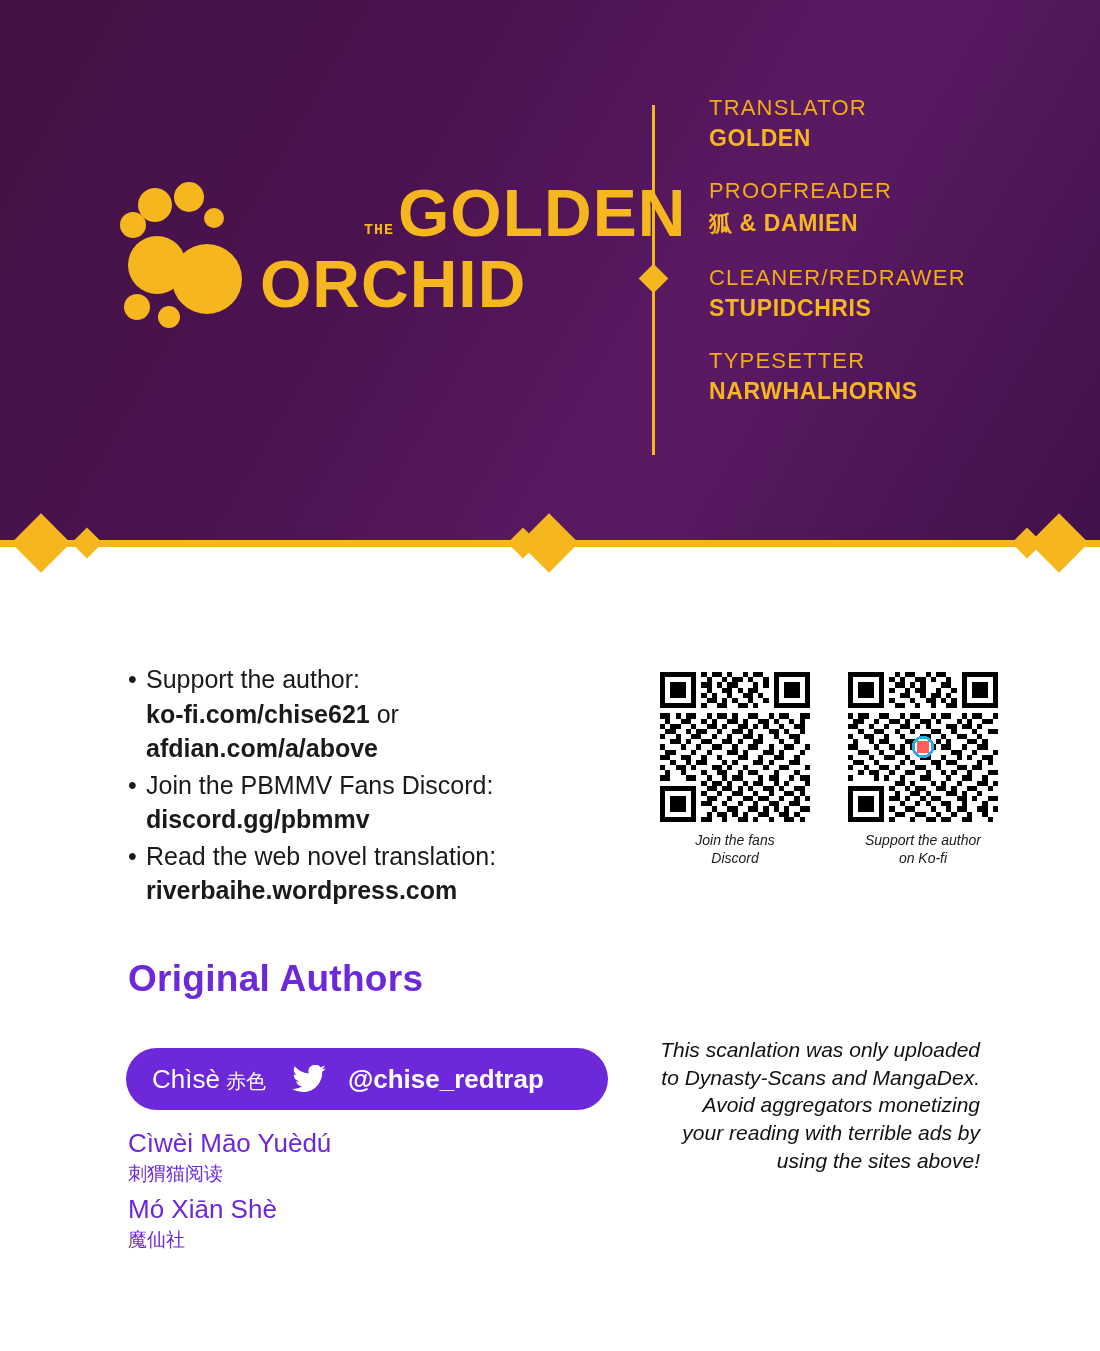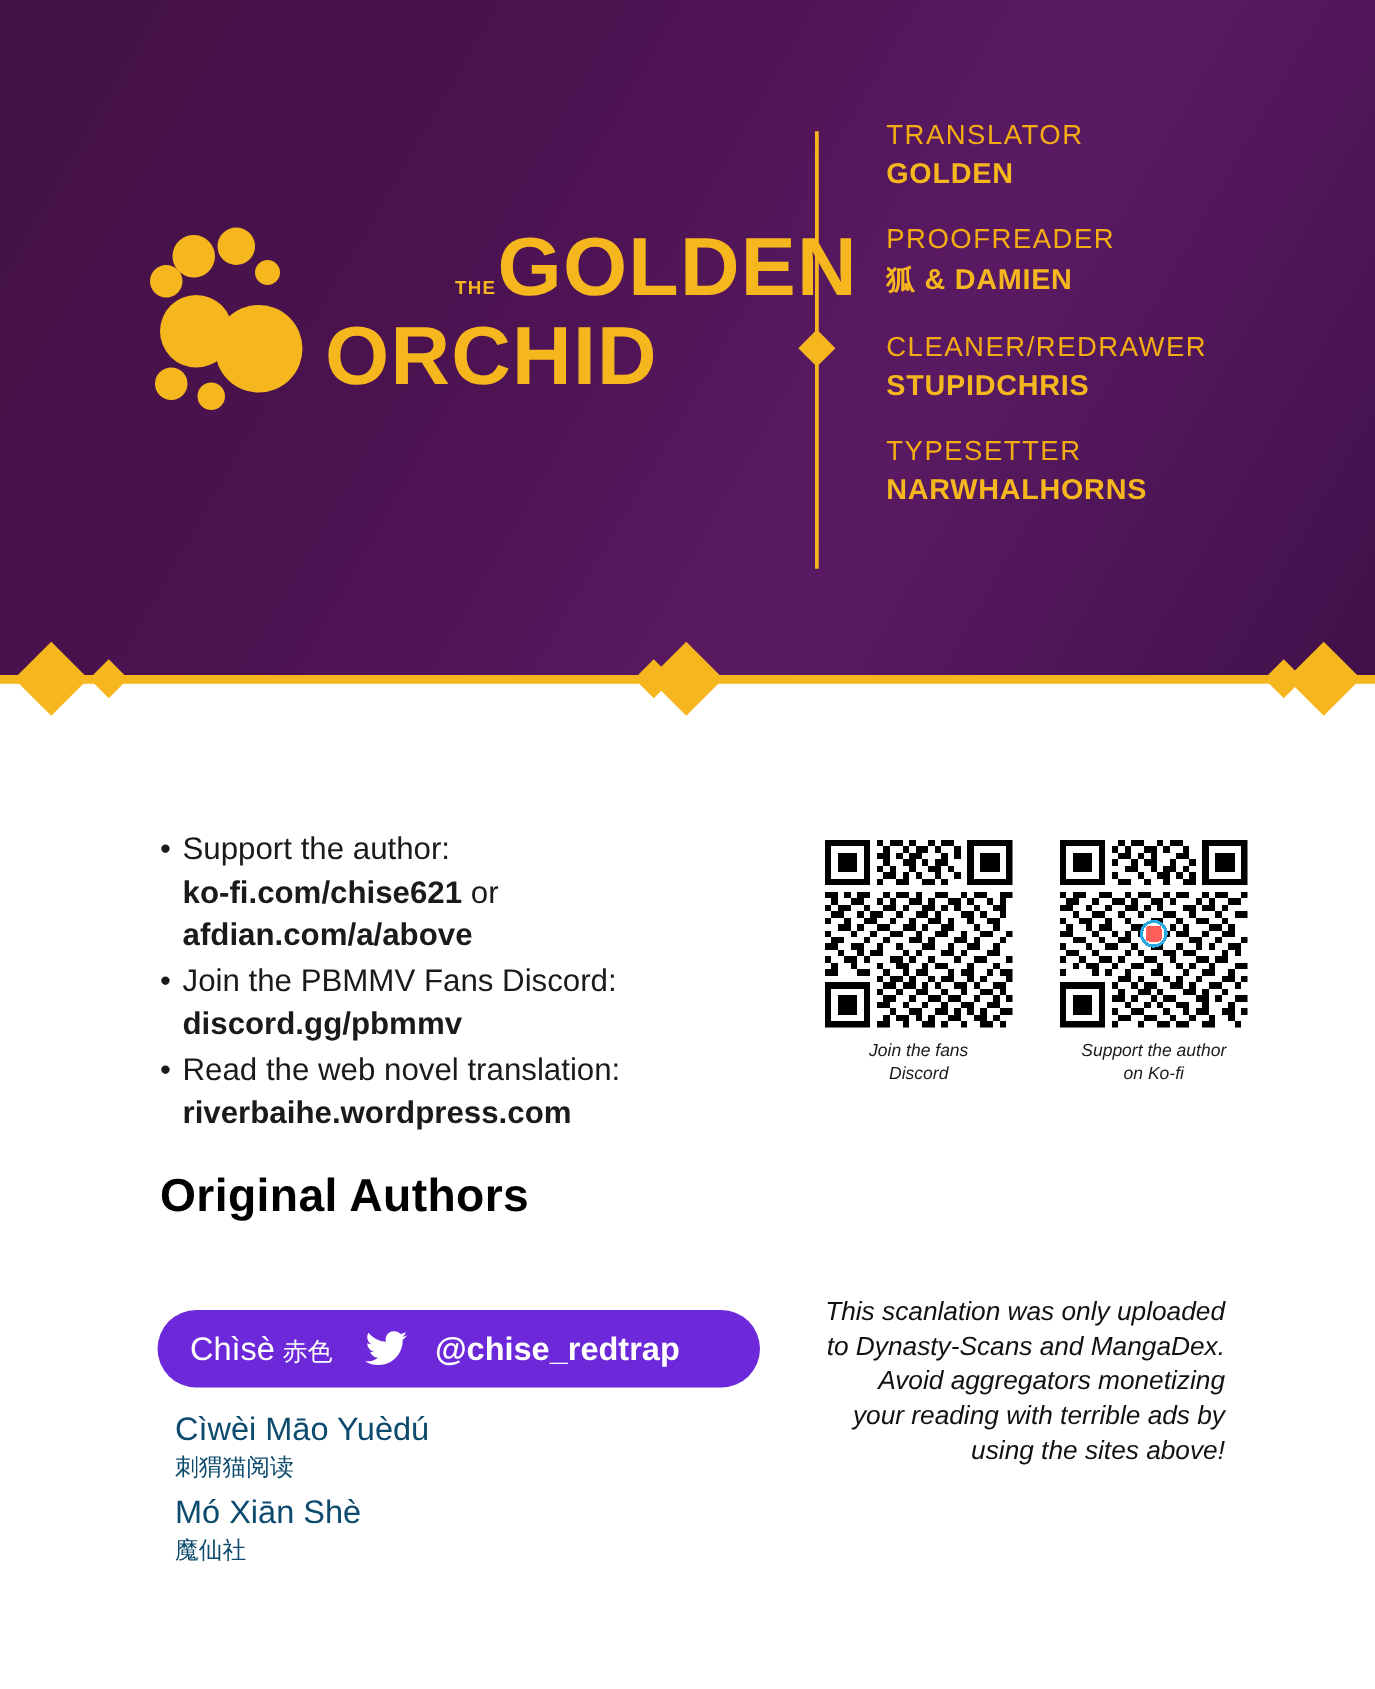--- a/index.html
+++ b/index.html
@@ -65,20 +65,21 @@
     position: relative;
   }
   .logo-the {
     position: absolute;
     left: 104px;
     top: 40px;
     color: #f6b61e;
     font-size: 15px;
     font-weight: bold;
     letter-spacing: 1px;
+    font-family: Liberation Mono, monospace;
   }
   .logo-line1, .logo-line2 {
     color: #f6b61e;
     font-weight: bold;
     font-size: 66px;
     line-height: 0.95;
     letter-spacing: 1px;
   }
   .logo-line1 { padding-left: 138px; }
   .logo-line2 { margin-top: 8px; }
@@ -202,24 +203,24 @@
     font-size: 14px;
     font-style: italic;
     color: #1a1a1a;
     line-height: 1.25;
   }
 
   
   .authors-title {
     position: absolute;
     left: 128px;
-    top: 336px;
+    top: 358px;
     font-size: 37px;
     font-weight: bold;
-    color: #000000;
+    color: #6d28d9;
     letter-spacing: 0.3px;
   }
   .twitter-pill {
     position: absolute;
     left: 126px;
     top: 448px;
     width: 482px;
     height: 62px;
     background: #6d28d9;
     border-radius: 31px;
@@ -229,22 +230,22 @@
     box-sizing: border-box;
     color: #ffffff;
   }
   .pill-name { font-size: 26px; }
   .pill-name .cn { font-size: 20px; margin-left: 6px; }
   .twitter-bird { margin: 0 22px 0 26px; display: flex; align-items: center; }
   .pill-handle { font-size: 26px; font-weight: bold; }
 
   .author-entry {
     position: absolute;
-    left: 140px;
-    color: #0c4a6e;
+    left: 128px;
+    color: #6d28d9;
   }
   .author-entry .rom { font-size: 26px; }
   .author-entry .han { font-size: 19px; margin-top: 2px; }
   .a1 { top: 528px; }
   .a2 { top: 594px; }
 
   .notice {
     position: absolute;
     left: 660px;
     top: 436px;

